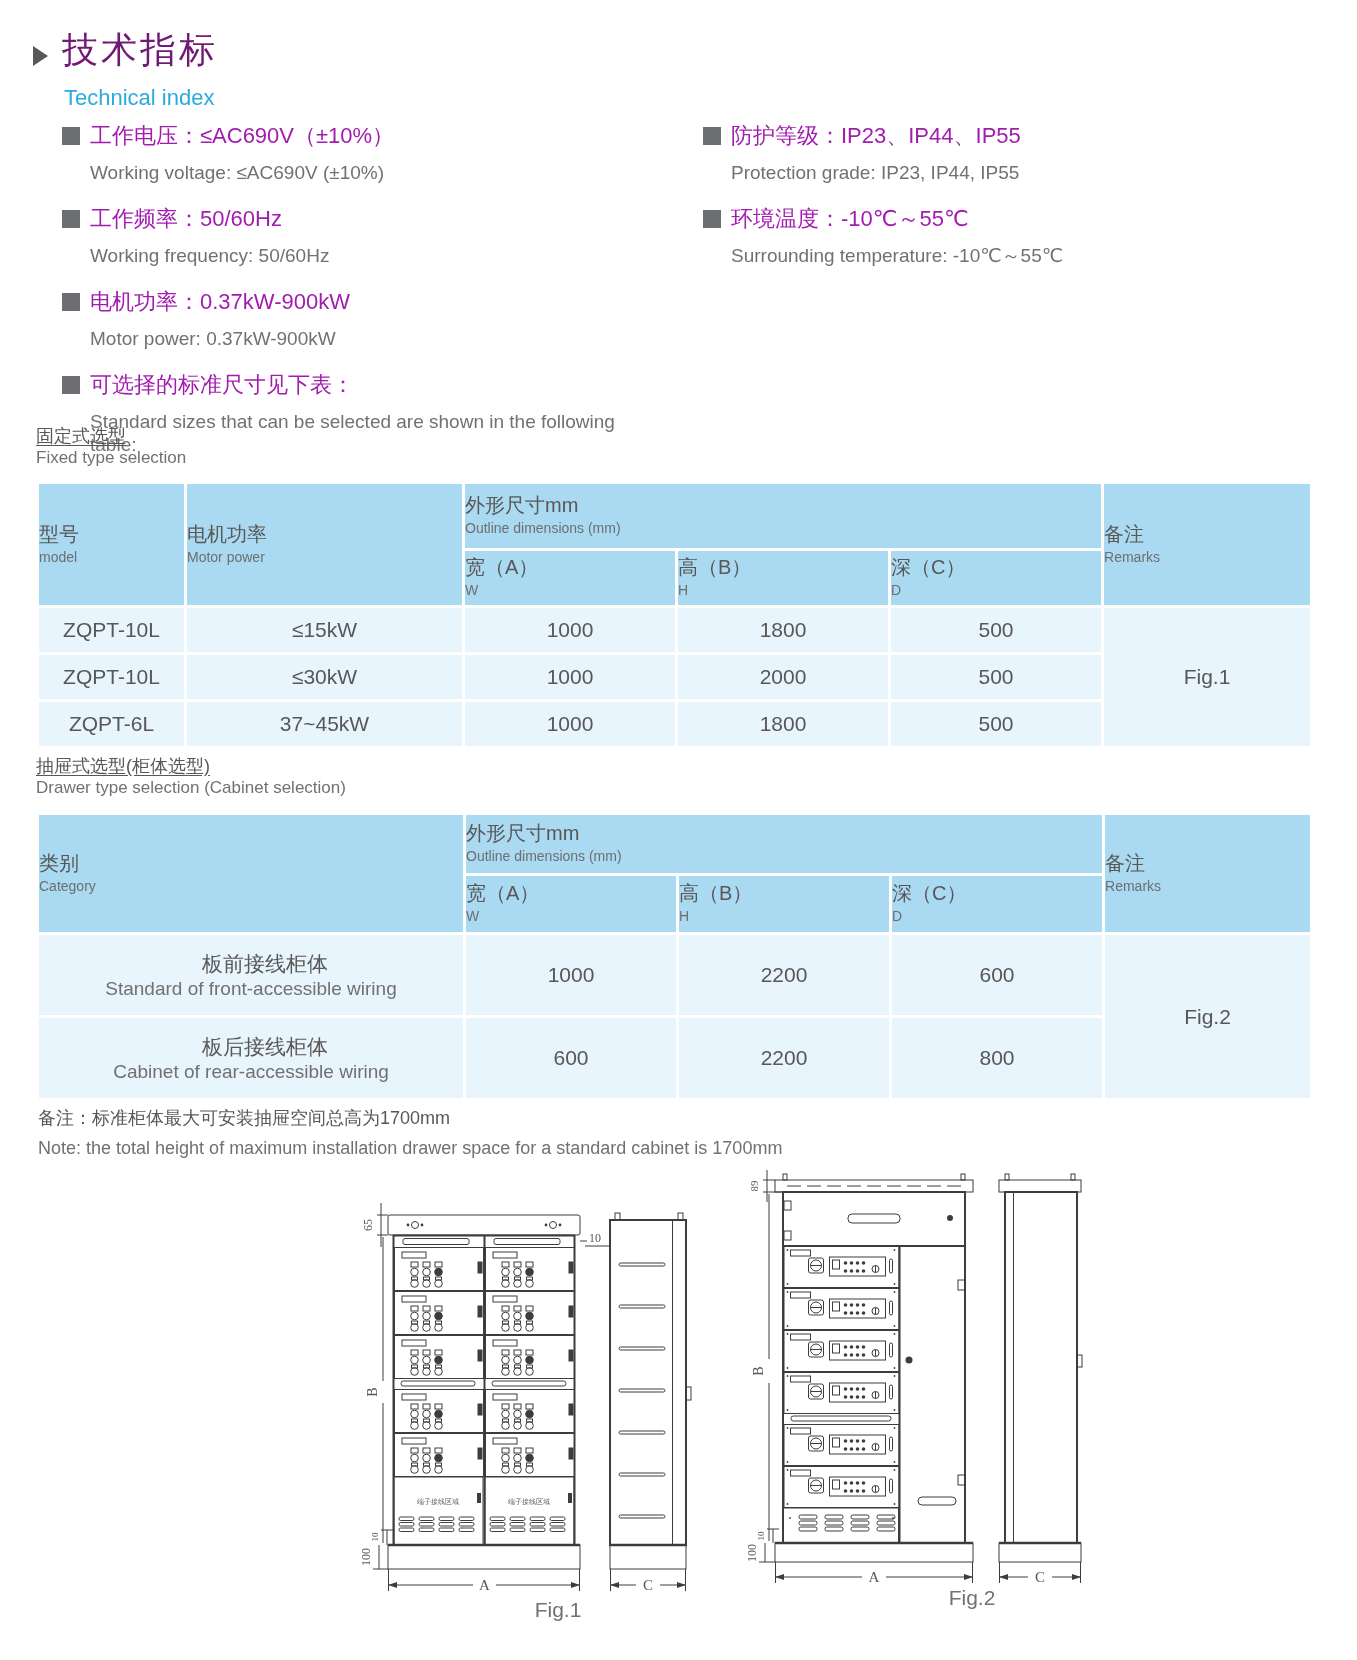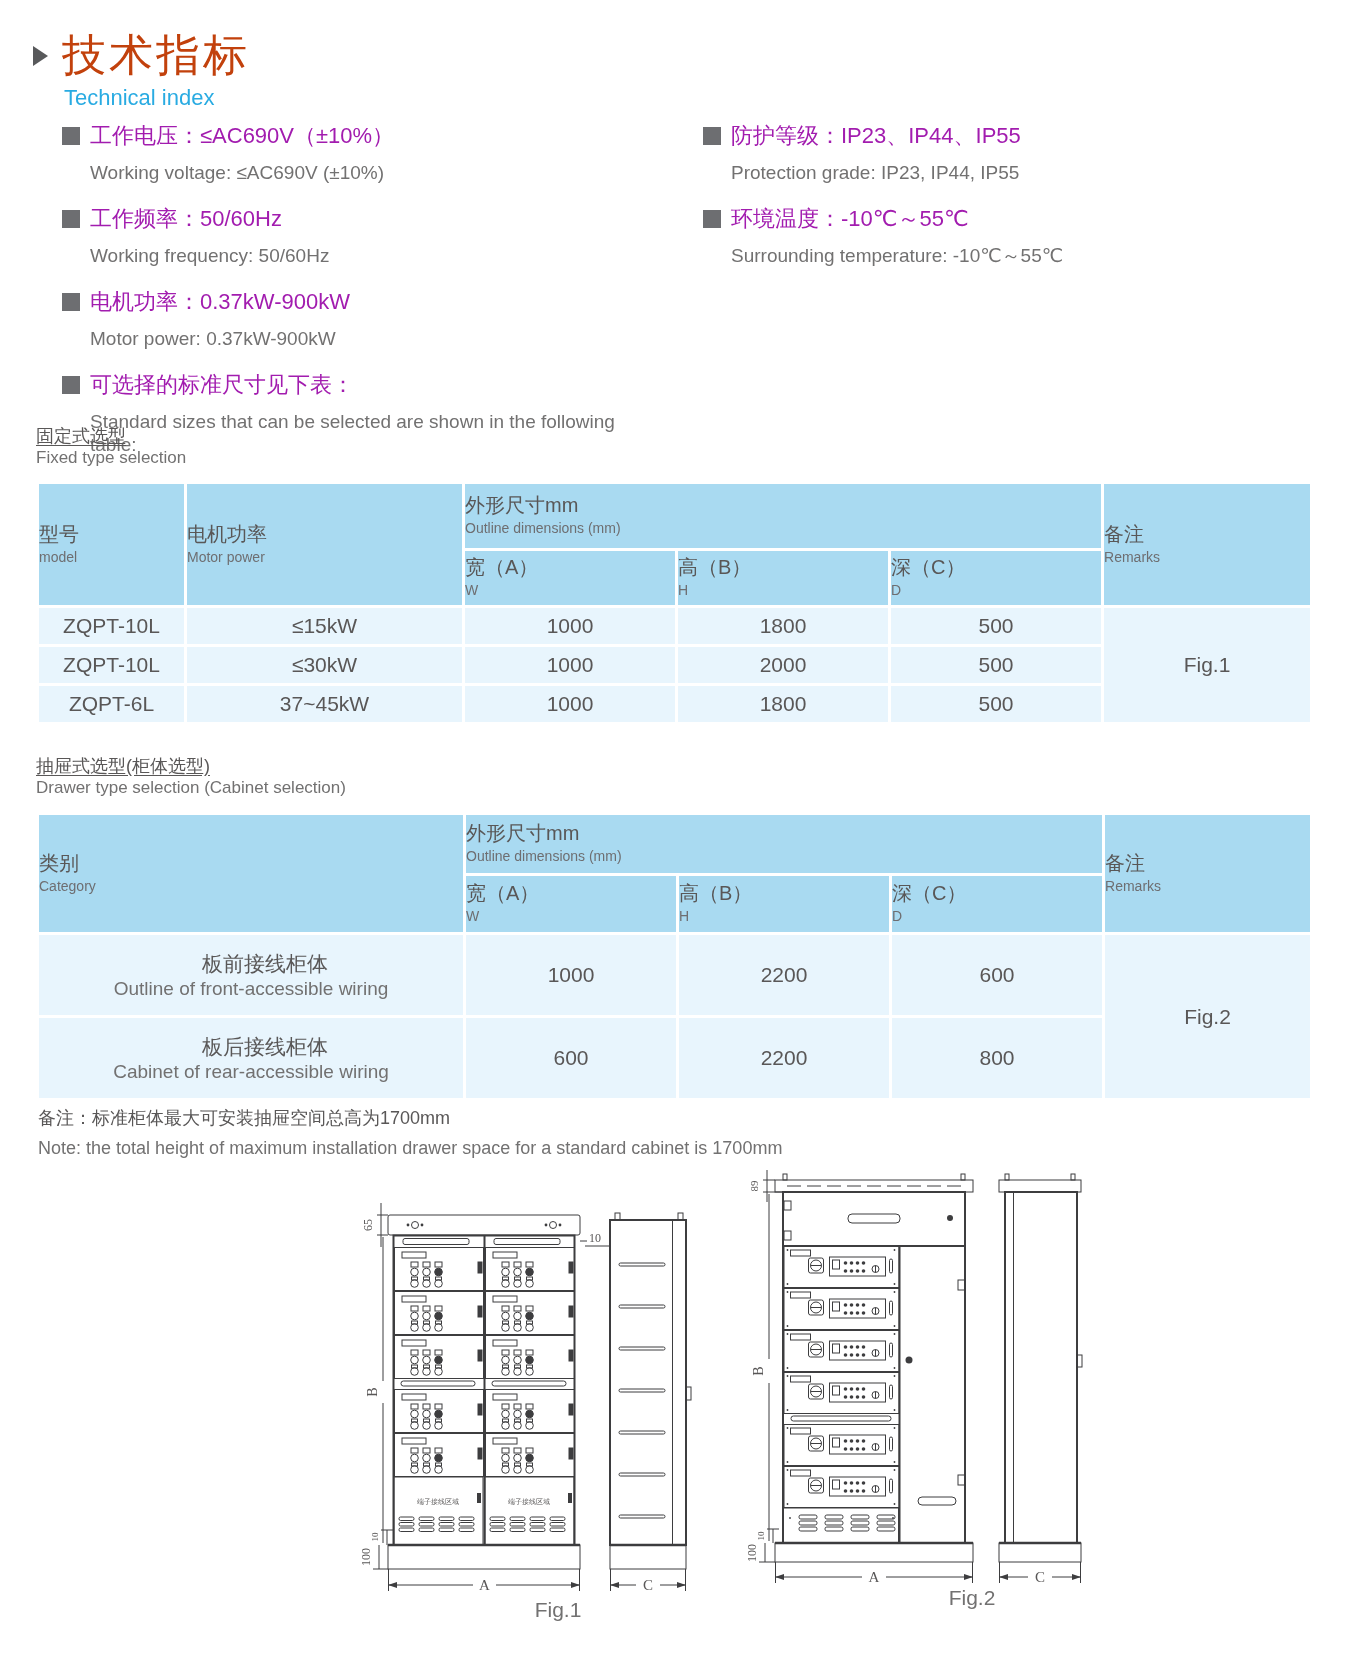--- a/index.html
+++ b/index.html
@@ -3,21 +3,21 @@
 <meta charset="utf-8">
 <style>
   html,body{margin:0;padding:0;background:#ffffff;}
   .page{
     position:relative;width:1357px;height:1660px;background:#ffffff;overflow:hidden;
     font-family:"Liberation Sans","DejaVu Sans",sans-serif;color:#595757;
   }
   
   .title-arrow{position:absolute;left:33px;top:46px;width:0;height:0;
     border-left:15px solid #58595b;border-top:10px solid transparent;border-bottom:10px solid transparent;}
-  .title-cn{position:absolute;left:62px;top:26px;font-size:44px;letter-spacing:3px;color:#c2410c;font-family:Liberation Mono, monospace;}
+  .title-cn{position:absolute;left:62px;top:26px;font-size:36px;letter-spacing:3px;color:#701a75;font-family:Liberation Mono, monospace;}
   .title-en{position:absolute;left:64px;top:85px;font-size:22px;color:#29abe2;}
   
   .specs{position:absolute;left:0;top:122px;width:1357px;}
   .spec-col{position:absolute;top:0;}
   .spec-col.left{left:62px;width:600px;}
   .spec-col.right{left:703px;width:620px;}
   .spec-item{margin-bottom:21px;}
   .spec-cn{display:flex;align-items:center;font-size:22px;color:#a21caf;line-height:27px;}
   .bullet{width:18px;height:18px;background:#6d6e71;margin-right:10px;flex:none;}
   .spec-en{font-size:19px;color:#727171;margin:12px 0 0 28px;line-height:23px;}
@@ -29,21 +29,21 @@
   table.spec-table{position:absolute;left:36px;width:1277px;border-collapse:separate;border-spacing:3px;table-layout:fixed;}
   table.spec-table th{background:#a9daf1;font-weight:normal;text-align:left;vertical-align:middle;padding:0;}
   table.spec-table td{background:#e8f5fd;text-align:center;vertical-align:middle;font-size:21px;color:#595757;padding:0;}
   .th-cn{font-size:20px;color:#595757;line-height:25px;}
   .th-en{font-size:14px;color:#6e6e71;line-height:21px;}
   .td-cn{font-size:21px;color:#595757;line-height:26px;padding-left:28px;}
   .td-en{font-size:19px;color:#727171;line-height:23px;}
   #table1{top:481px;}
   #table1 thead tr.r1 th{height:64px;}
   #table1 thead tr.r2 th{height:54px;}
-  #table1 tbody tr{height:36px;}
+  #table1 tbody tr{height:44px;}
   #table2{top:812px;}
   #table2 thead tr.r1 th{height:58px;}
   #table2 thead tr.r2 th{height:56px;}
   #table2 tbody tr{height:80px;}
   
   .note{position:absolute;left:38px;top:1106px;}
   .note .note-cn{font-size:18px;color:#595757;}
   .note .note-en{font-size:18px;color:#727171;margin-top:8px;}
   
   svg.fig{position:absolute;}
@@ -226,21 +226,21 @@
         <th>
           <div class="th-cn">深（C）</div>
           <div class="th-en">D</div>
         </th>
       </tr>
     </thead>
     <tbody>
       <tr>
         <td>
           <div class="td-cn">板前接线柜体</div>
-          <div class="td-en">Outline of front-accessible wiring</div>
+          <div class="td-en">Standard of front-accessible wiring</div>
         </td>
         <td>1000</td>
         <td>2200</td>
         <td>600</td>
         <td rowspan="2">Fig.2</td>
       </tr>
       <tr>
         <td>
           <div class="td-cn">板后接线柜体</div>
           <div class="td-en">Cabinet of rear-accessible wiring</div>

